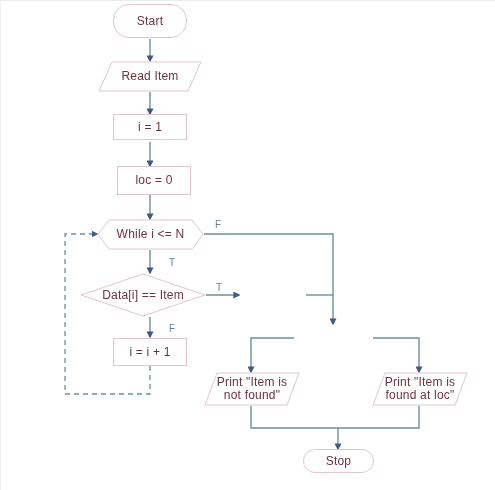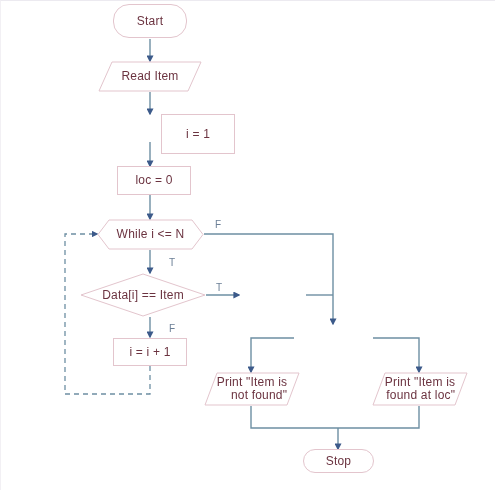--- a/index.html
+++ b/index.html
@@ -47,21 +47,20 @@
     border-radius: 16px;
     background: #ffffff;
   }
   .shape-process {
     border: 1px solid #e3c5cd;
     background: #ffffff;
   }
   .shape-io, .shape-decision, .shape-prep {
     background: transparent;
     border: none;
-    text-align: right;
   }
   .poly-svg {
     position: absolute;
     left: 0;
     top: 0;
     overflow: visible;
   }
   .node-label {
     position: relative;
     z-index: 2;
@@ -130,21 +129,21 @@
     <span class="node-label">Start</span>
   </div>
 
   <div class="node shape-io" style="left:97px; top:60px; width:104px; height:31px;">
     <svg class="poly-svg" width="104" height="31">
       <polygon points="14,1 103,1 90,30 1,30" fill="#ffffff" stroke="#e3c5cd" stroke-width="1"></polygon>
     </svg>
     <span class="node-label">Read Item</span>
   </div>
 
-  <div class="node shape-process" style="left:112px; top:113px; width:74px; height:40px;margin-left:48px;">
+  <div class="node shape-process" style="left:112px; top:113px; width:74px; height:26px;">
     <span class="node-label">i = 1</span>
   </div>
 
   <div class="node shape-process" style="left:116px; top:165px; width:74px; height:29px;">
     <span class="node-label">loc = 0</span>
   </div>
 
   <div class="node shape-decision" style="left:79px; top:272px; width:126px; height:44px;">
     <svg class="poly-svg" width="126" height="44">
       <polygon points="63,1 125,22 63,43 1,22" fill="#ffffff" stroke="#e3c5cd" stroke-width="1"></polygon>

